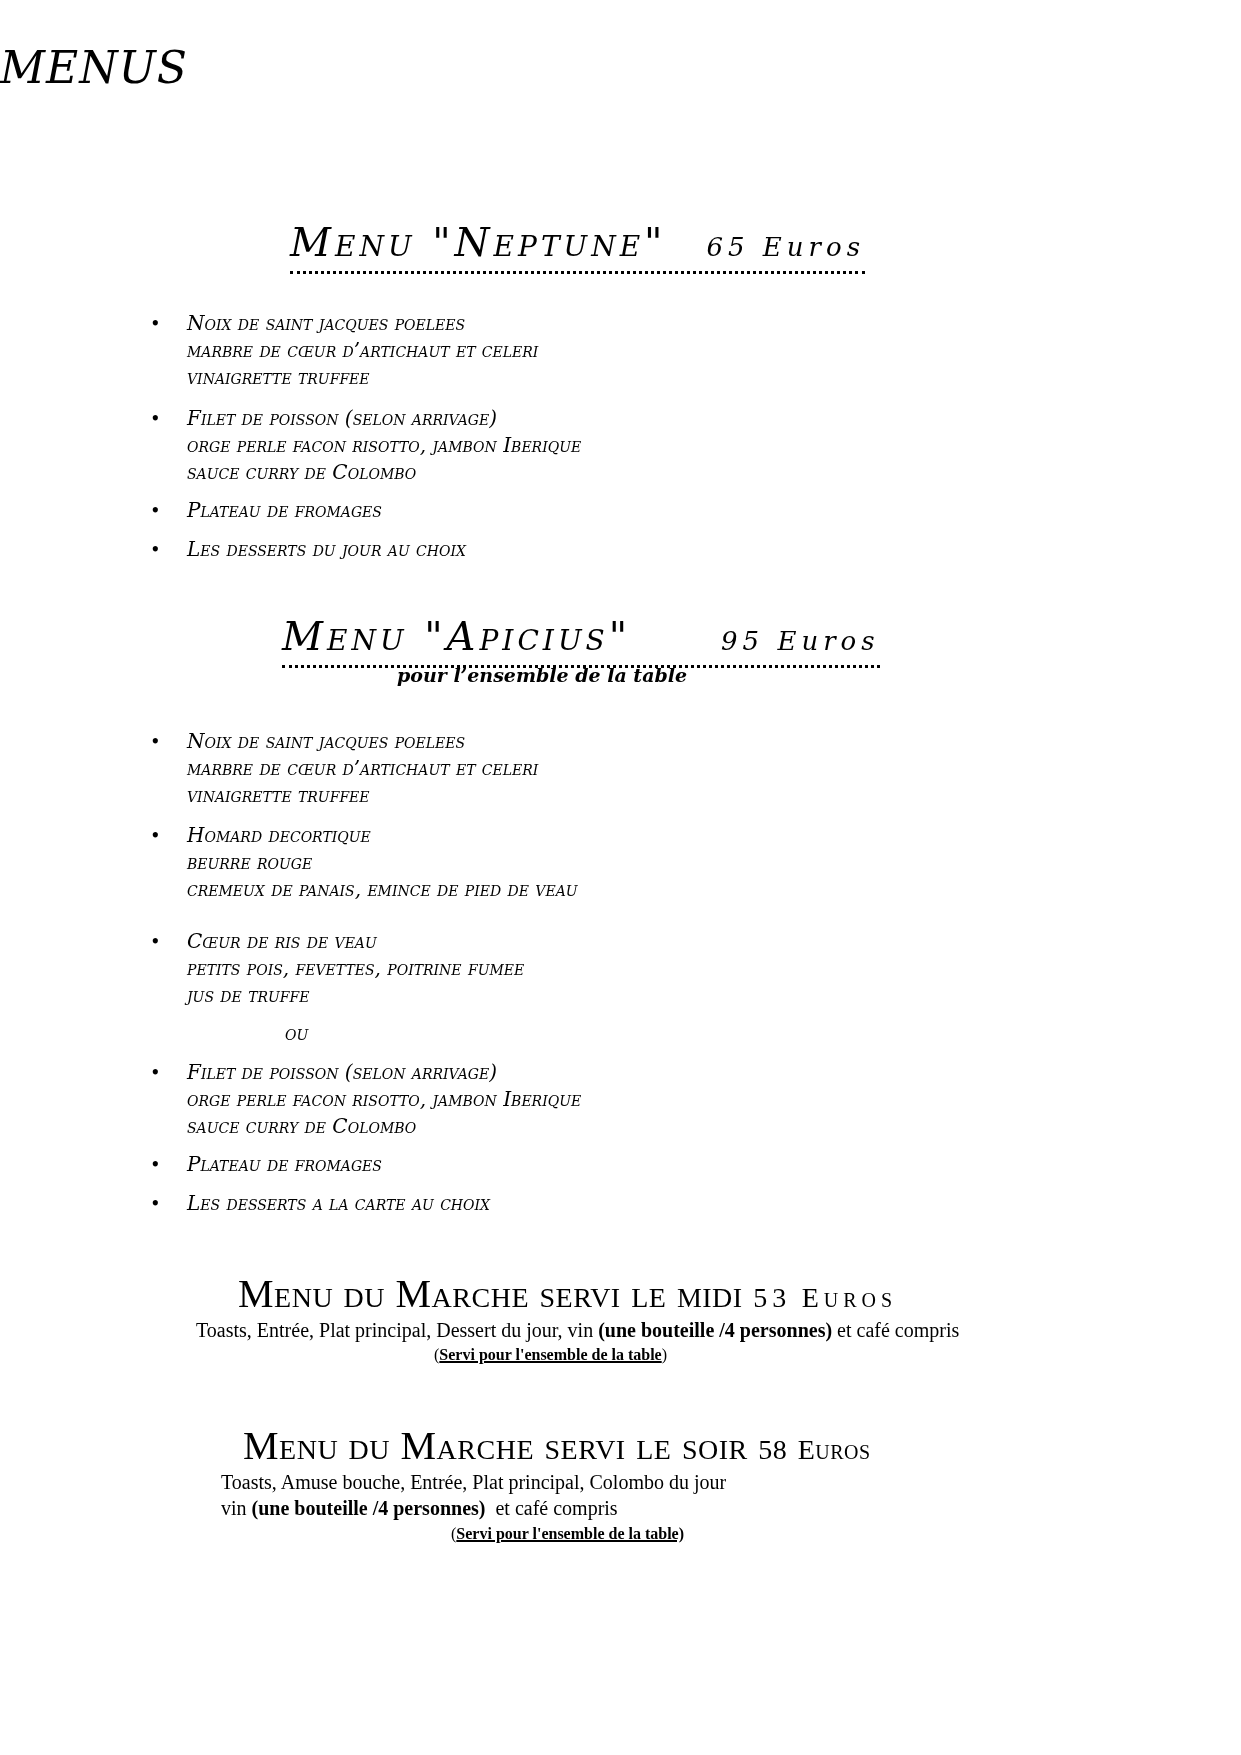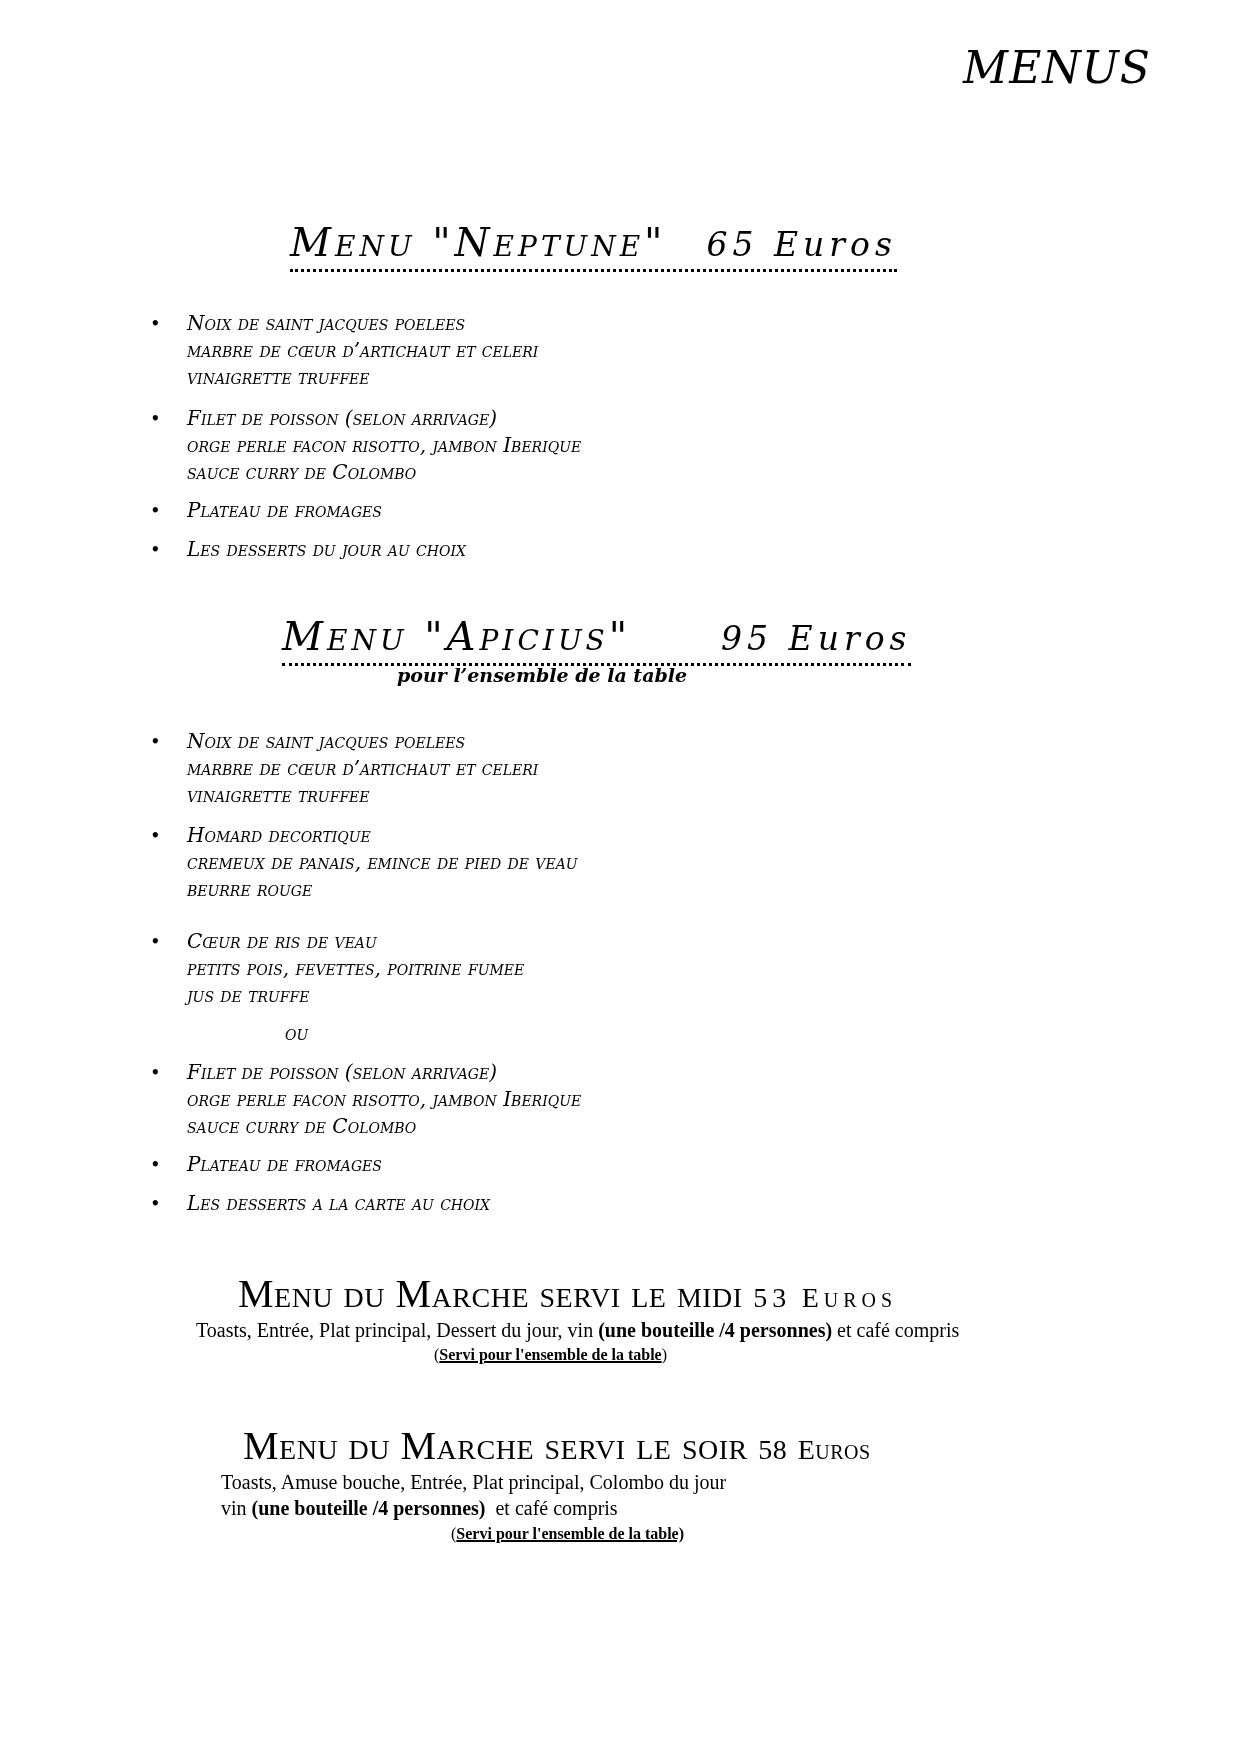--- a/index.html
+++ b/index.html
@@ -13,21 +13,21 @@
       position: relative;
       overflow: hidden;
       color: #000000;
       font-family: "DejaVu Serif", serif;
     }
     .abs { position: absolute; }
 
     
     .page-title {
       left: 0; width: 1151px; top: 40px;
-      text-align: right;
+      text-align: left;
       font-family: "DejaVu Serif", serif;
       font-style: italic;
       font-size: 44px;
       letter-spacing: 1px;
       line-height: 56px;
     }
 
     
     .menu-heading {
       white-space: nowrap;
@@ -35,21 +35,21 @@
       font-style: italic;
       font-variant: small-caps;
       font-size: 40px;
       letter-spacing: 4px;
       line-height: 48px;
       border-bottom: 3px dotted #000000;
       padding-bottom: 0px;
     }
     .menu-heading .price {
       font-variant: normal;
-      font-size: 33px;
+      font-size: 26px;
       letter-spacing: 5px;
       margin-left: 40px;
     }
     .heading-sub {
       font-family: "DejaVu Serif", serif;
       font-style: italic;
       font-weight: bold;
       font-size: 19px;
       line-height: 24px;
       white-space: nowrap;
@@ -177,22 +177,22 @@
     <span class="line">Noix de saint jacques poelees</span>
     <span class="line">marbre de cœur d’artichaut et celeri</span>
     <span class="line">vinaigrette truffee</span>
   </span>
 </div>
 
 <div class="abs dish" style="top:822px;">
   <span class="bullet">•</span>
   <span class="lines">
     <span class="line">Homard decortique</span>
+    <span class="line">beurre rouge</span>
     <span class="line">cremeux de panais, emince de pied de veau</span>
-    <span class="line">beurre rouge</span>
   </span>
 </div>
 
 <div class="abs dish" style="top:928px;">
   <span class="bullet">•</span>
   <span class="lines">
     <span class="line">Cœur de ris de veau</span>
     <span class="line">petits pois, fevettes, poitrine fumee</span>
     <span class="line">jus de truffe</span>
   </span>

